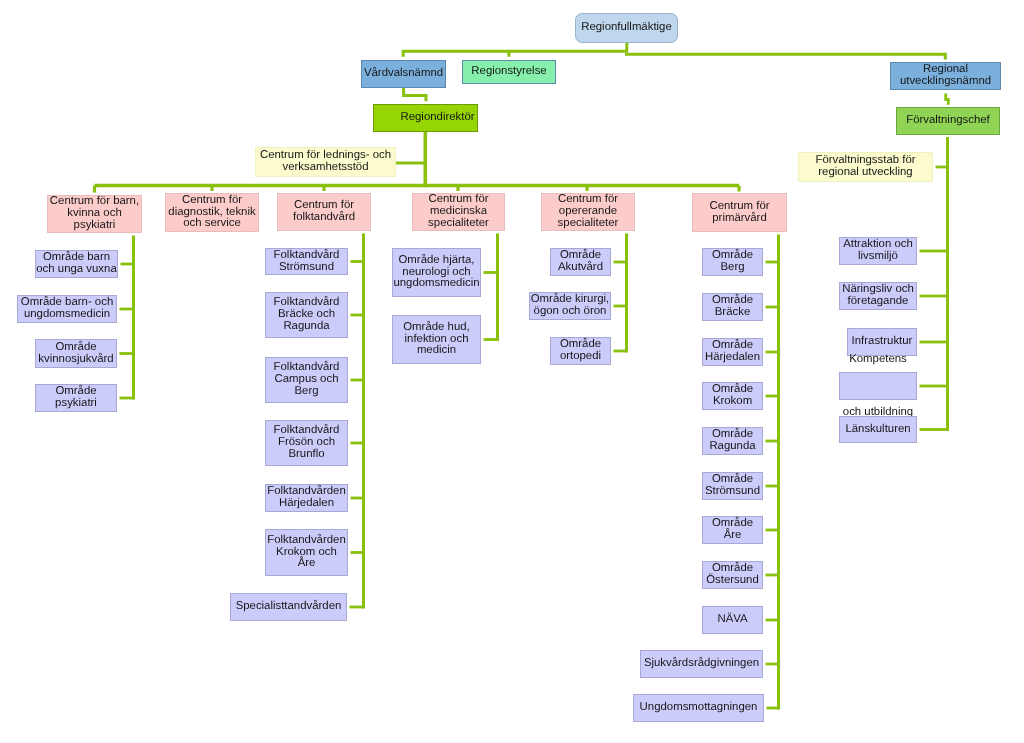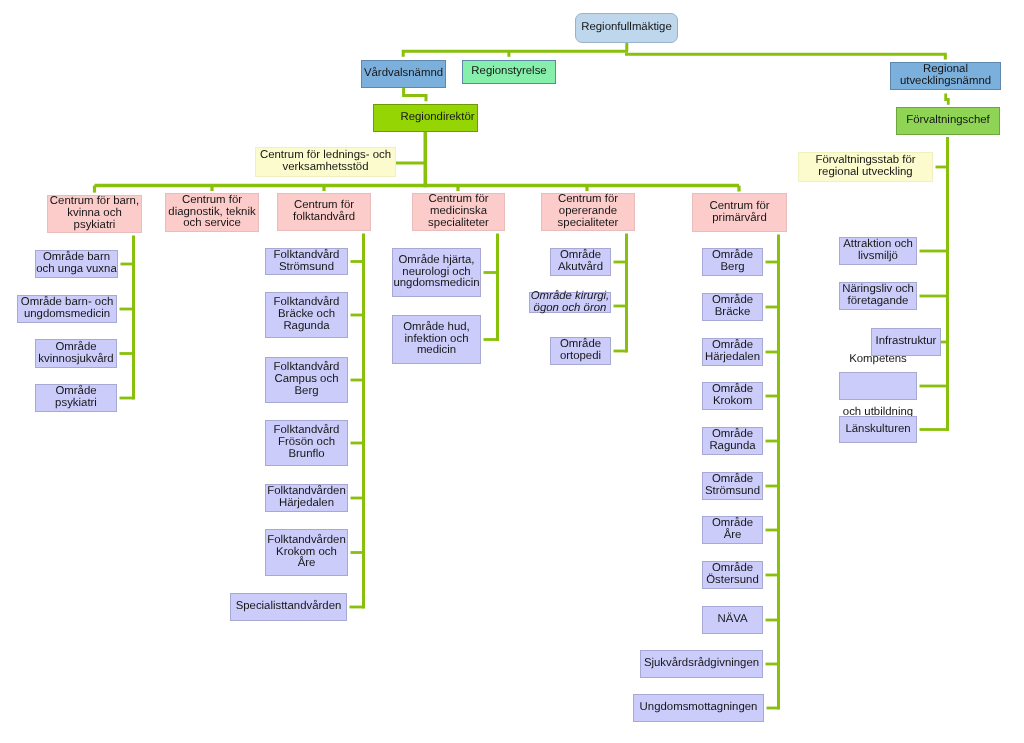--- a/index.html
+++ b/index.html
@@ -188,21 +188,21 @@
       </div>
       <div class="node" style="left: 541px; top: 193px; width: 94px; height: 38px; background: rgb(252, 204, 203); border-color: rgb(232, 189, 188);">
         <span class="ln">Centrum för</span>
         <span class="ln">opererande</span>
         <span class="ln">specialiteter</span>
       </div>
       <div class="node" style="left: 550px; top: 248px; width: 61px; height: 28px; background: rgb(204, 204, 251); border-color: rgb(168, 168, 212);">
         <span class="ln">Område</span>
         <span class="ln">Akutvård</span>
       </div>
-      <div class="node" style="left: 529px; top: 292px; width: 82px; height: 21px; background: rgb(204, 204, 251); border-color: rgb(168, 168, 212); font-style: italic;">
+      <div class="node" style="left: 529px; top: 292px; width: 82px; height: 28px; background: rgb(204, 204, 251); border-color: rgb(168, 168, 212);">
         <span class="ln">Område kirurgi,</span>
         <span class="ln">ögon och öron</span>
       </div>
       <div class="node" style="left: 550px; top: 337px; width: 61px; height: 28px; background: rgb(204, 204, 251); border-color: rgb(168, 168, 212);">
         <span class="ln">Område</span>
         <span class="ln">ortopedi</span>
       </div>
       <div class="node" style="left: 692px; top: 193px; width: 95px; height: 39px; background: rgb(252, 204, 203); border-color: rgb(232, 189, 188);">
         <span class="ln">Centrum för</span>
         <span class="ln">primärvård</span>
@@ -252,21 +252,21 @@
   <div id="layer-areas"></div>
   <div id="layer-regdev">
       <div class="node" style="left: 839px; top: 237px; width: 78px; height: 28px; background: rgb(204, 204, 251); border-color: rgb(168, 168, 212);">
         <span class="ln">Attraktion och</span>
         <span class="ln">livsmiljö</span>
       </div>
       <div class="node" style="left: 839px; top: 282px; width: 78px; height: 28px; background: rgb(204, 204, 251); border-color: rgb(168, 168, 212);">
         <span class="ln">Näringsliv och</span>
         <span class="ln">företagande</span>
       </div>
-      <div class="node" style="left: 847px; top: 328px; width: 70px; height: 28px; background: rgb(204, 204, 251); border-color: rgb(168, 168, 212); margin-left: 24px;">
+      <div class="node" style="left: 847px; top: 328px; width: 70px; height: 28px; background: rgb(204, 204, 251); border-color: rgb(168, 168, 212);">
         <span class="ln">Infrastruktur</span>
       </div>
       <div class="node" style="left: 839px; top: 372px; width: 78px; height: 28px; background: rgb(204, 204, 251); border-color: rgb(168, 168, 212); gap: 41px;">
         <span class="ln">Kompetens</span>
         <span class="ln">och utbildning</span>
       </div>
       <div class="node" style="left: 839px; top: 416px; width: 78px; height: 27px; background: rgb(204, 204, 251); border-color: rgb(168, 168, 212);">
         <span class="ln">Länskulturen</span>
       </div>
     </div>

